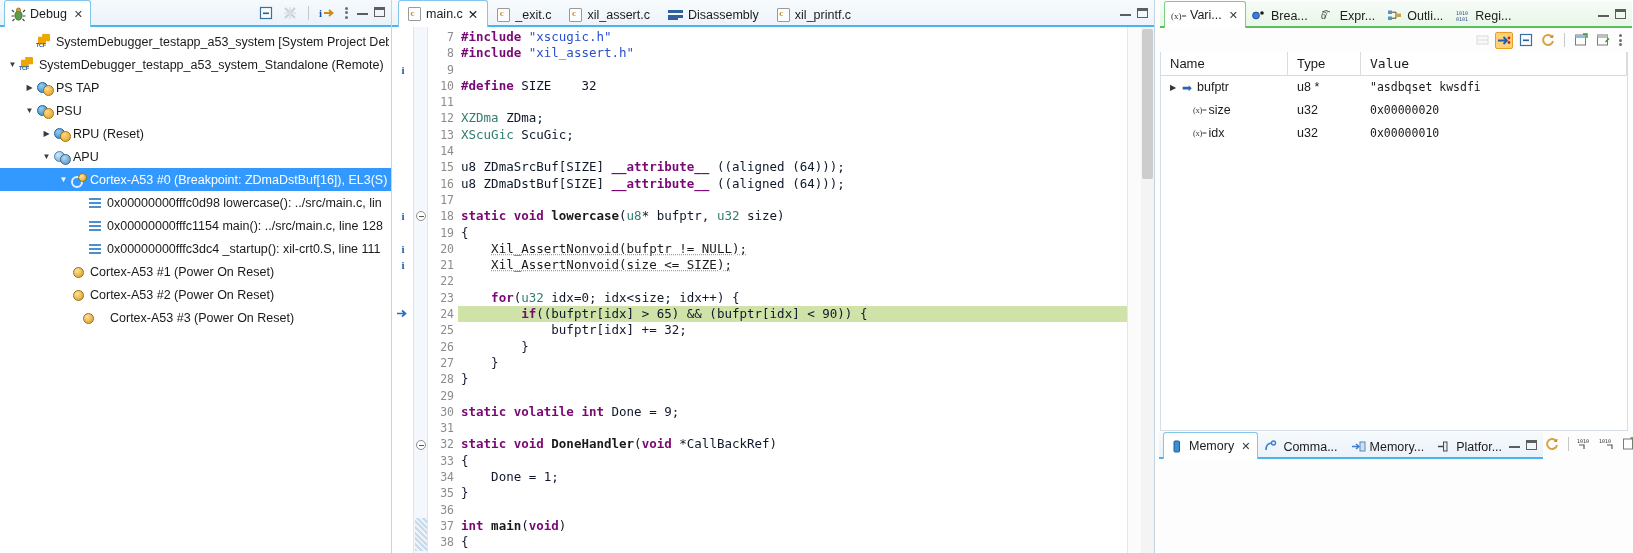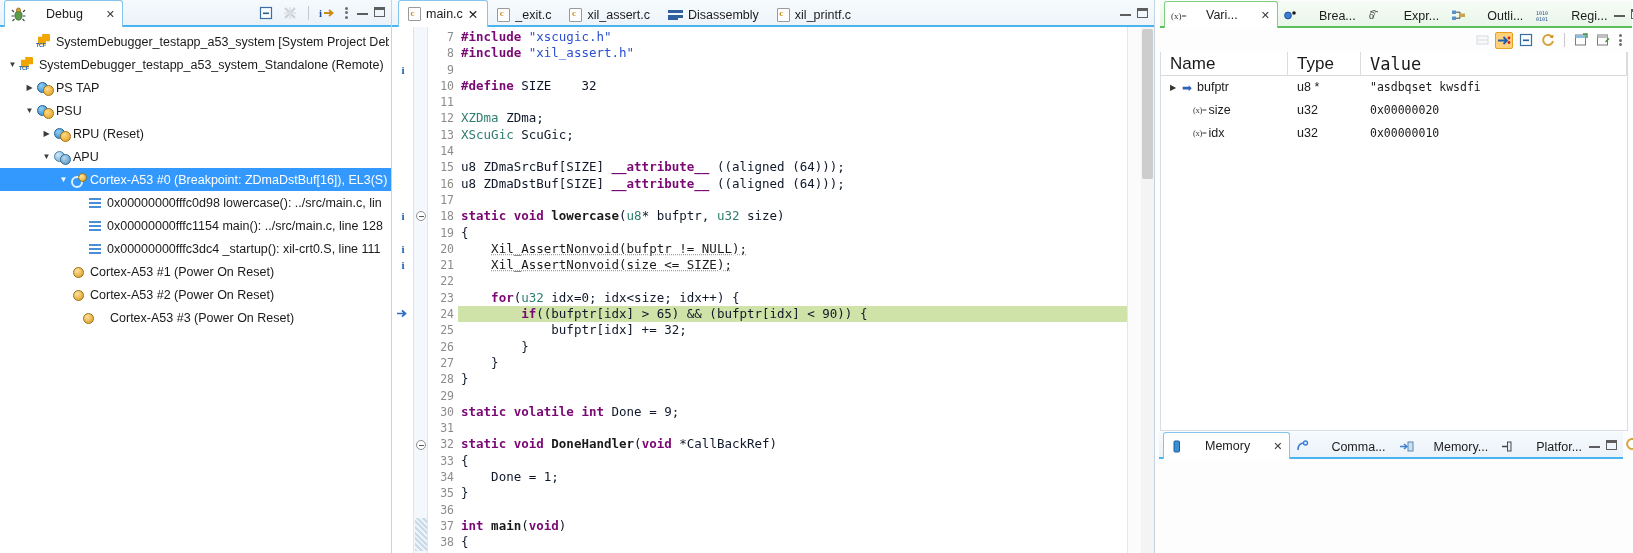--- a/index.html
+++ b/index.html
@@ -16,21 +16,21 @@
   
   .view { position: relative; background: #fdfdfd; display: flex; flex-direction: column; }
   .view-tabbar {
     position: relative; height: 27px;
     background: linear-gradient(to bottom, #f6fafd 0%, #eaf2f9 100%);
     display: flex; align-items: flex-end;
     border-bottom: 2px solid #4ab4f0;
     padding-left: 4px;
   }
   .vtab {
-    display: flex; align-items: center; gap: 20px;
+    display: flex; align-items: center; gap: 4px;
     height: 25px; padding: 0 7px 0 6px;
     font-size: 12.5px; color: #1c1c1c; white-space: nowrap;
     position: relative; top: 2px;
   }
   .vtab.sel {
     background: #ffffff;
     border: 1px solid #84c5ec; border-bottom: none;
     border-radius: 3px 3px 0 0;
     height: 27px;
     z-index: 3;
@@ -166,21 +166,21 @@
   .k-pln  { color:#0f172a; }
   .k-call { color:#1a1a1a; text-decoration: underline; text-decoration-style: dotted; text-decoration-color:#9aa4b0; }
 
   
   #right-col { width: 478px; display:flex; flex-direction:column; background:#f4f7fb; }
   #vars-view { height: 432px; border:1px solid transparent; display:flex; flex-direction:column; padding-left:4px;}
   #vars-view .view-tabbar { border-bottom:2px solid #5ac05a; background:linear-gradient(to bottom,#f6fcf6,#e9f6e9); }
   #vars-view .vtab.sel { border-color:#7fce7f; }
   .vars-body{flex:1;background:#ffffff;border:1px solid #d6dde4;border-top:none;margin-right:4px;overflow:hidden;}
   .vhead{display:flex;height:24px;align-items:center;background:#ffffff;border-bottom:1px solid #d9d9d9;}
-  .vhead > div{padding-left:9px;font-size:17px;color:#1a1a1a;border-right:1px solid #dcdcdc;height:24px;line-height:24px;}
+  .vhead > div{padding-left:9px;font-size:13px;color:#1a1a1a;border-right:1px solid #dcdcdc;height:24px;line-height:24px;}
   .vrow{display:flex;height:23px;align-items:center;font-size:12.5px;}
   .vrow > div{padding-left:9px;height:23px;line-height:23px;overflow:hidden;white-space:nowrap;}
   .col-name{width:127px;min-width:127px;display:flex;align-items:center;}
   .col-type{width:73px;min-width:73px;}
   .col-val{flex:1;font-family:"DejaVu Sans Mono",monospace;font-size:11.5px;}
   .vtwist{width:12px;font-size:8px;color:#333;}
   .ic-ptr{width:15px;display:inline-block;color:#2d63b8;font-size:12px;line-height:1;}
   .ic-var{display:inline-block;font-size:8.5px;color:#3a3a3a;font-family:"Liberation Serif",serif;
     letter-spacing:-0.3px;margin-right:2px;}
 

